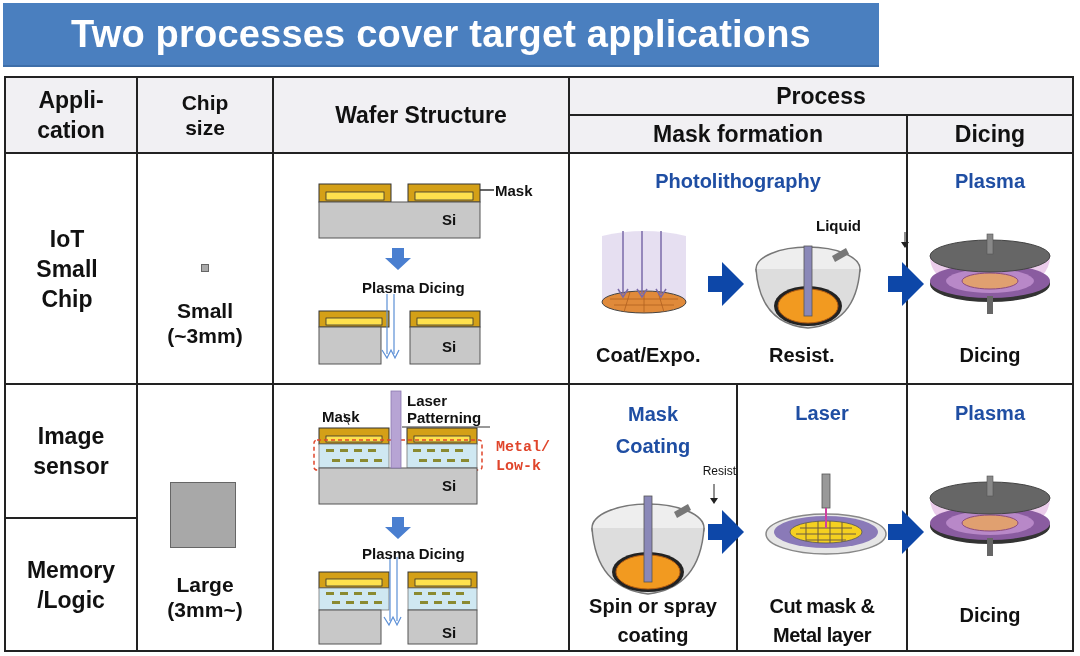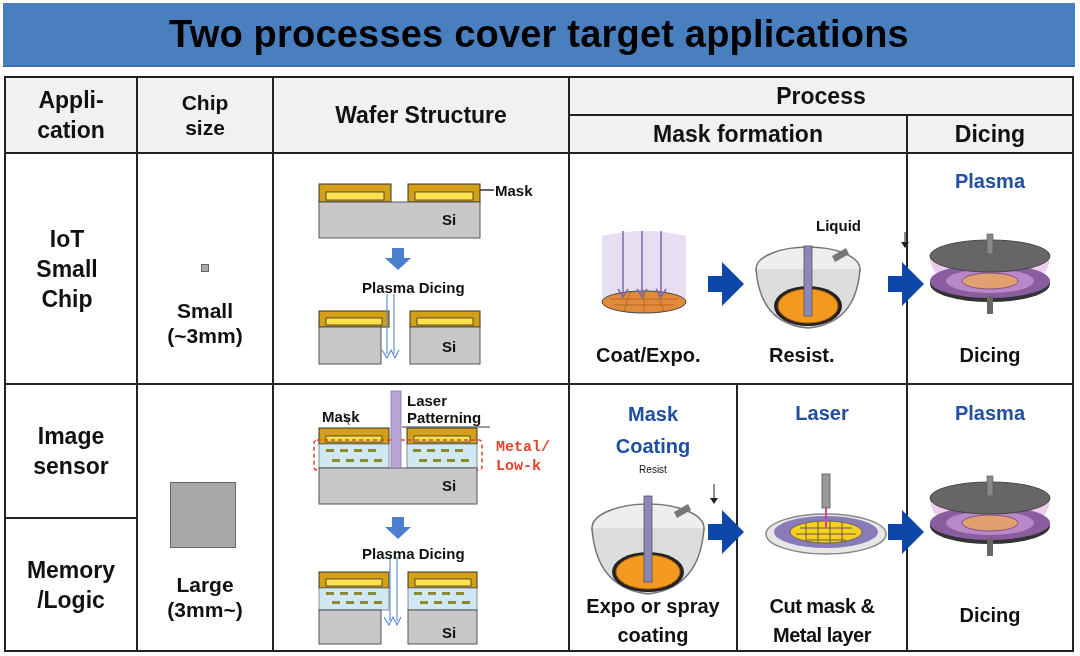--- a/index.html
+++ b/index.html
@@ -1,19 +1,19 @@
 <!DOCTYPE html>
 <html><head>
 <meta charset="utf-8">
 <style>
   html, body { margin:0; padding:0; }
   body { width:1080px; height:656px; background:#fff; position:relative; overflow:hidden;
          font-family:"Liberation Sans", sans-serif; font-weight:bold; color:#111; }
-  .banner { position:absolute; left:3px; top:3px; width:1072px; height:62px; background:#4a7fbf;
-            border-bottom:2px solid #3d6ea9; color:#000000; font-size:38px; text-align:center;
+  .banner { position:absolute; left:3px; top:3px; width:876px; height:62px; background:#4a7fbf;
+            border-bottom:2px solid #3d6ea9; color:#ffffff; font-size:38px; text-align:center;
             line-height:62px; letter-spacing:0.2px; }
   .tbl { position:absolute; left:4px; top:76px; width:1070px; height:576px; }
   .hl, .vl { position:absolute; background:#222; }
   .hl { height:2px; } .vl { width:2px; }
   .hdrbg { position:absolute; background:#f1f0f3; }
   .cell { position:absolute; display:flex; flex-direction:column; align-items:center; justify-content:center; text-align:center; }
   .t22 { font-size:23px; line-height:30px; }
   .t20 { font-size:21px; line-height:25px; }
   .blue { color:#1f4ea3; font-size:23px; line-height:31px; }
   .lbl { position:absolute; font-size:20px; text-align:center; white-space:nowrap; }
@@ -95,20 +95,21 @@
       <line x1="113" y1="140" x2="113" y2="200" stroke="#5b8fd6" stroke-width="1.2"></line>
       <line x1="120" y1="140" x2="120" y2="200" stroke="#5b8fd6" stroke-width="1.2"></line>
       <path d="M108 196 l5 8 l4 -8 l4 8 l4 -8" stroke="#5b8fd6" fill="none" stroke-width="1.2"></path>
     </g>
   </svg>
   <div class="lbl small" style="left:491px;top:106px;">Mask</div>
   <div class="lbl small" style="left:438px;top:135px;">Si</div>
   <div class="lbl small" style="left:358px;top:203px;">Plasma Dicing</div>
   <div class="lbl small" style="left:438px;top:262px;">Si</div>
 
+  <div class="lbl blue" style="left:566px;top:90px;width:336px;">Photolithography</div>
   <svg style="left:566px;top:130px;" width="336" height="140">
     <g>
       <path d="M32 30 Q74 20 116 30 V96 Q74 110 32 96 Z" fill="#e3dcf0" opacity="0.9"></path>
       <ellipse cx="74" cy="96" rx="42" ry="11" fill="#e08a3a" stroke="#444" stroke-width="1"></ellipse>
       <path d="M40 93 l68 0 M44 99 l60 0 M60 86 l-6 20 M74 86 l0 20 M88 86 l6 20" stroke="#b06020" stroke-width="0.8"></path>
       <line x1="53" y1="25" x2="53" y2="88" stroke="#7a6aa8" stroke-width="1.5"></line>
         <path d="M48 83 l5 8 l5 -8" fill="none" stroke="#7a6aa8" stroke-width="1.5"></path>
       <line x1="72" y1="25" x2="72" y2="88" stroke="#7a6aa8" stroke-width="1.5"></line>
         <path d="M67 83 l5 8 l5 -8" fill="none" stroke="#7a6aa8" stroke-width="1.5"></path>
       <line x1="91" y1="25" x2="91" y2="88" stroke="#7a6aa8" stroke-width="1.5"></line>
@@ -231,21 +232,21 @@
     <div>Low-k</div>
   </div>
   <div class="lbl small" style="left:438px;top:401px;">Si</div>
   <div class="lbl small" style="left:358px;top:469px;">Plasma Dicing</div>
   <div class="lbl small" style="left:438px;top:548px;">Si</div>
 
   <div class="lbl blue" style="left:566px;top:322px;width:166px;line-height:32px;">
     <div>Mask</div>
     <div>Coating</div>
   </div>
-  <div class="lbl" style="left:566px;top:388px;width:166px;font-size:10px;font-weight:normal;">Resist</div>
+  <div class="lbl" style="left:566px;top:388px;width:166px;font-size:12px;font-weight:normal;text-align:right;">Resist</div>
   <svg style="left:566px;top:400px;" width="340" height="130">
     <g>
       <ellipse cx="78" cy="52" rx="56" ry="24" fill="#eee" stroke="#777" stroke-width="1.5"></ellipse>
       <path d="M22 52 Q26 112 78 118 Q130 112 134 52" fill="#ddd" stroke="#777" stroke-width="1.5"></path>
       <ellipse cx="78" cy="96" rx="36" ry="20" fill="#222"></ellipse>
       <ellipse cx="78" cy="96" rx="32" ry="17" fill="#f29a20" stroke="#b05a10" stroke-width="1"></ellipse>
       <rect x="74" y="20" width="8" height="86" fill="#8a88b8" stroke="#555" stroke-width="0.8"></rect>
       <path d="M104 36 l14 -8 l3 6 l-14 8 z" fill="#777"></path>
     </g>
     <line x1="144" y1="8" x2="144" y2="24" stroke="#222" stroke-width="1"></line>
@@ -255,21 +256,21 @@
       <ellipse cx="256" cy="58" rx="60" ry="20" fill="#e6e6e6" stroke="#888" stroke-width="1.5"></ellipse>
       <ellipse cx="256" cy="56" rx="52" ry="16" fill="#8a7ab8"></ellipse>
       <ellipse cx="256" cy="56" rx="36" ry="11" fill="#f5d020" stroke="#555" stroke-width="0.8"></ellipse>
       <path d="M230 52 h52 M226 58 h60 M236 64 h40 M236 47 v18 M248 45 v22 M260 45 v22 M272 46 v20" stroke="#6a5a40" stroke-width="1"></path>
       <rect x="252" y="-2" width="8" height="34" fill="#999" stroke="#555" stroke-width="0.8"></rect>
       <line x1="256" y1="32" x2="256" y2="52" stroke="#d040a0" stroke-width="2"></line>
     </g>
     <path d="M318 48 h14 v-14 l22 22 l-22 22 v-14 h-14 z" fill="#0d47a8"></path>
   </svg>
   <div class="lbl" style="left:566px;top:516px;width:166px;line-height:29px;">
-    <div>Expo or spray</div>
+    <div>Spin or spray</div>
     <div>coating</div>
   </div>
 
   <div class="lbl blue" style="left:734px;top:322px;width:168px;">Laser</div>
   <div class="lbl" style="left:734px;top:516px;width:168px;line-height:29px;letter-spacing:-0.5px;">
     <div>Cut mask &amp;</div>
     <div>Metal layer</div>
   </div>
 
   <div class="lbl blue" style="left:904px;top:322px;width:164px;">Plasma</div>

